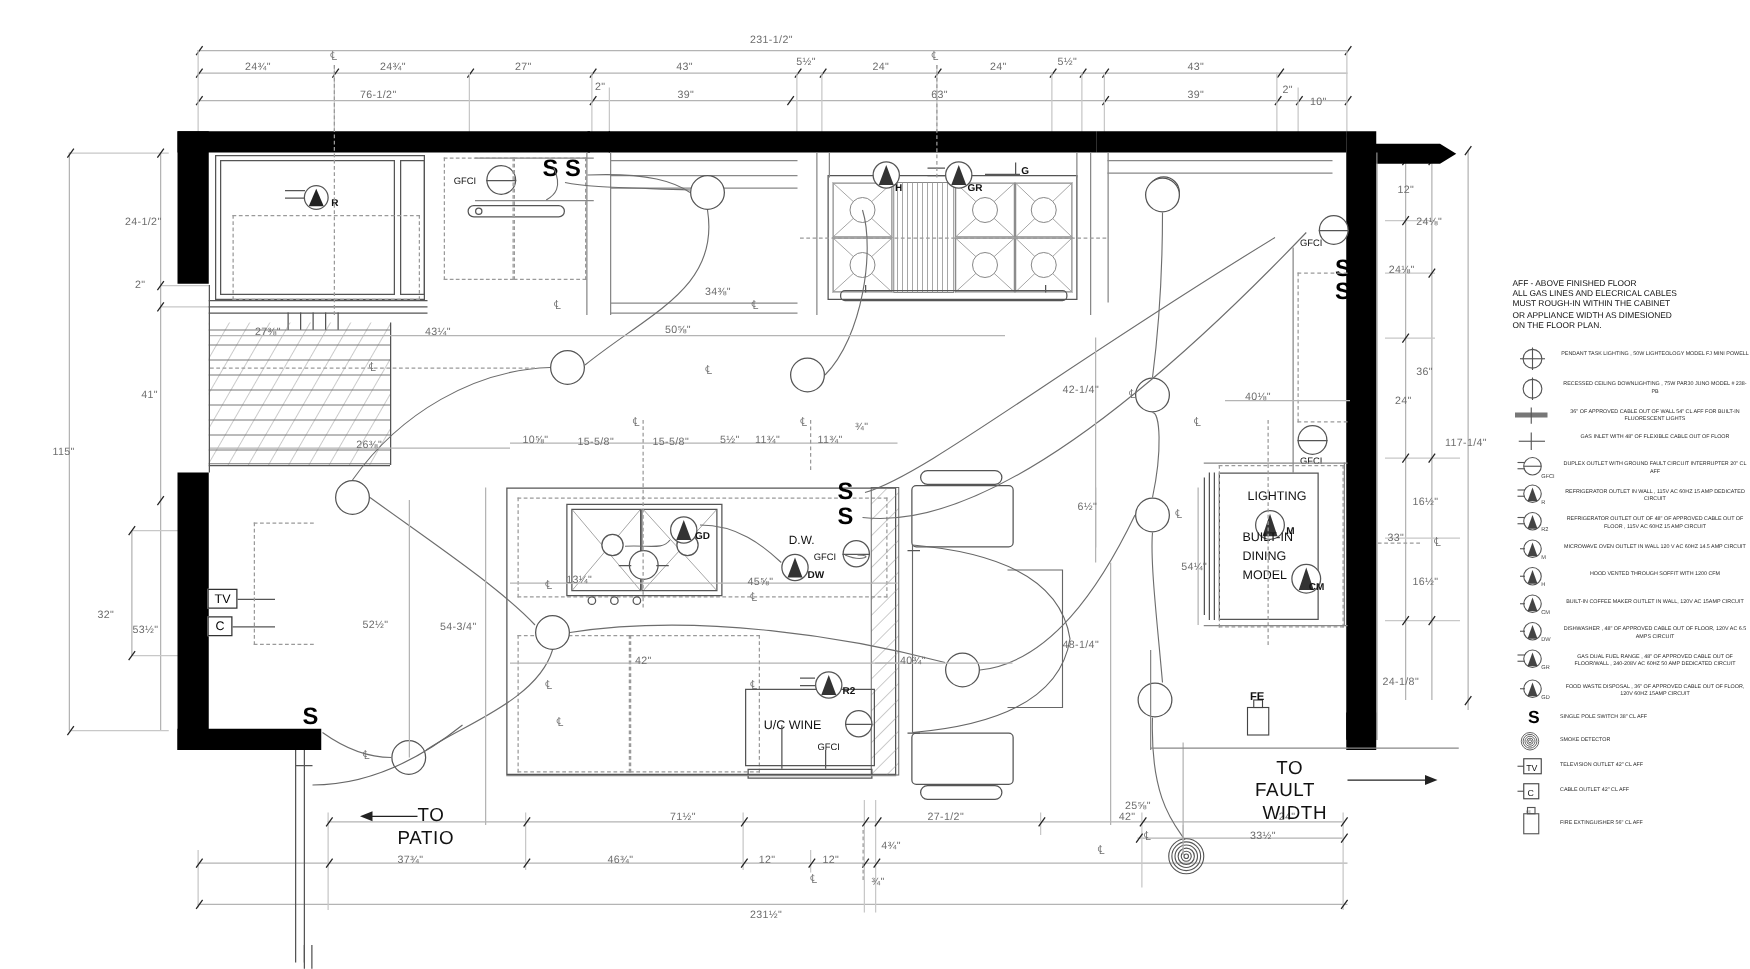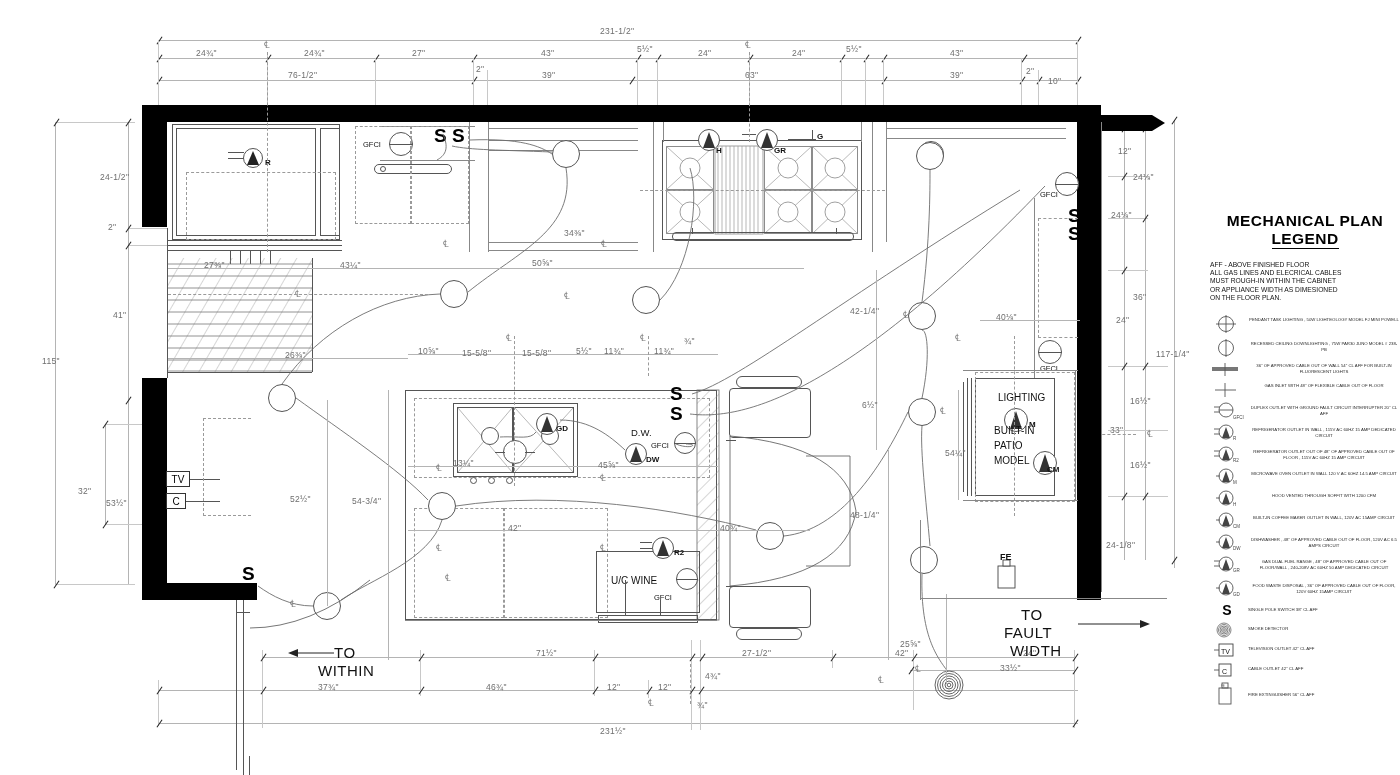--- a/index.html
+++ b/index.html
@@ -504,21 +504,21 @@
   <div class="ln-v" style="left:971px;top:378px;height:118px;"></div>
   <div class="box" style="left:975px;top:378px;width:80px;height:118px;"></div>
   <div class="dbox" style="left:975px;top:372px;width:100px;height:130px;"></div>
   <div class="lbl" style="left:998px;top:392px;font-size:10px;">LIGHTING</div>
   <div class="circ" style="left:1004px;top:408px;width:24px;height:24px;"></div>
   <svg class="abs" style="left:1004px;top:408px;" width="24" height="24">
     <path d="M12 3 L6 21 L18 21 Z" fill="#333"></path>
   </svg>
   <div class="lbl b" style="left:1029px;top:420px;">M</div>
   <div class="lbl" style="left:994px;top:425px;font-size:10px;">BUILT-IN</div>
-  <div class="lbl" style="left:994px;top:440px;font-size:10px;">PATIO</div>
+  <div class="lbl" style="left:994px;top:440px;font-size:10px;">DINING</div>
   <div class="lbl" style="left:994px;top:455px;font-size:10px;">MODEL</div>
   <div class="circ" style="left:1033px;top:451px;width:24px;height:24px;"></div>
   <svg class="abs" style="left:1033px;top:451px;" width="24" height="24">
     <path d="M12 3 L6 21 L18 21 Z" fill="#333"></path>
   </svg>
   <div class="lbl b" style="left:1047px;top:465px;">CM</div>
 
   <svg class="abs" style="left:995px;top:558px;" width="24" height="32">
     <rect x="3" y="8" width="17" height="22" fill="#fff" stroke="#444" stroke-width="0.9"></rect>
     <rect x="8" y="2" width="7" height="6" fill="#fff" stroke="#444" stroke-width="0.9"></rect>
@@ -633,21 +633,21 @@
   <div class="cl" style="left:168px;top:294px;width:260px;"></div>
   <div class="cl" style="left:640px;top:190px;width:245px;"></div>
   <div class="clv" style="left:514px;top:336px;height:150px;"></div>
   <div class="clv" style="left:267px;top:52px;height:200px;"></div>
   <div class="clv" style="left:749px;top:52px;height:90px;"></div>
   <div class="clv" style="left:648px;top:336px;height:40px;"></div>
   <div class="clv" style="left:1014px;top:336px;height:180px;"></div>
   <div class="clv" style="left:690px;top:664px;height:40px;"></div>
 
   <div class="lbl room" style="left:334px;top:644px;">TO</div>
-  <div class="lbl room" style="left:318px;top:662px;">WITHIN</div>
+  <div class="lbl room" style="left:318px;top:662px;">PATIO</div>
   <svg class="abs" style="left:288px;top:647px;" width="48" height="12">
     <line x1="8" y1="6" x2="46" y2="6" stroke="#222" stroke-width="1"></line>
     <polygon points="0,6 10,2 10,10" fill="#222"></polygon>
   </svg>
 
   <div class="lbl room" style="left:1021px;top:606px;">TO</div>
   <div class="lbl room" style="left:1004px;top:624px;">FAULT</div>
   <div class="lbl room" style="left:1010px;top:642px;">WIDTH</div>
   <svg class="abs" style="left:1078px;top:618px;" width="72" height="12">
     <line x1="0" y1="6" x2="62" y2="6" stroke="#222" stroke-width="1"></line>
@@ -671,24 +671,20 @@
   <div class="ln-v lt" style="left:920px;top:520px;height:80px;"></div>
 
   <div class="ln-h lt" style="left:963px;top:500px;width:115px;"></div>
   <div class="ln-h lt" style="left:963px;top:370px;width:115px;"></div>
   <div class="ln-v lt" style="left:1075px;top:370px;height:130px;"></div>
 
   <div class="ln-h lt" style="left:405px;top:620px;width:312px;"></div>
 </div>
 
 <div id="legend">
-  <div style="text-align:center;">
-    <div class="lg-title" style="border-bottom:none;">MECHANICAL PLAN</div>
-    <div class="lg-title" style="margin-top:-2px;">LEGEND</div>
-  </div>
   <div class="lg-note">
     <div>AFF - ABOVE FINISHED FLOOR</div>
     <div>ALL GAS LINES AND ELECRICAL CABLES</div>
     <div>MUST ROUGH-IN WITHIN THE CABINET</div>
     <div>OR APPLIANCE WIDTH AS DIMESIONED</div>
     <div>ON THE FLOOR PLAN.</div>
   </div>
 
   <div style="margin-top:12px;">
 

